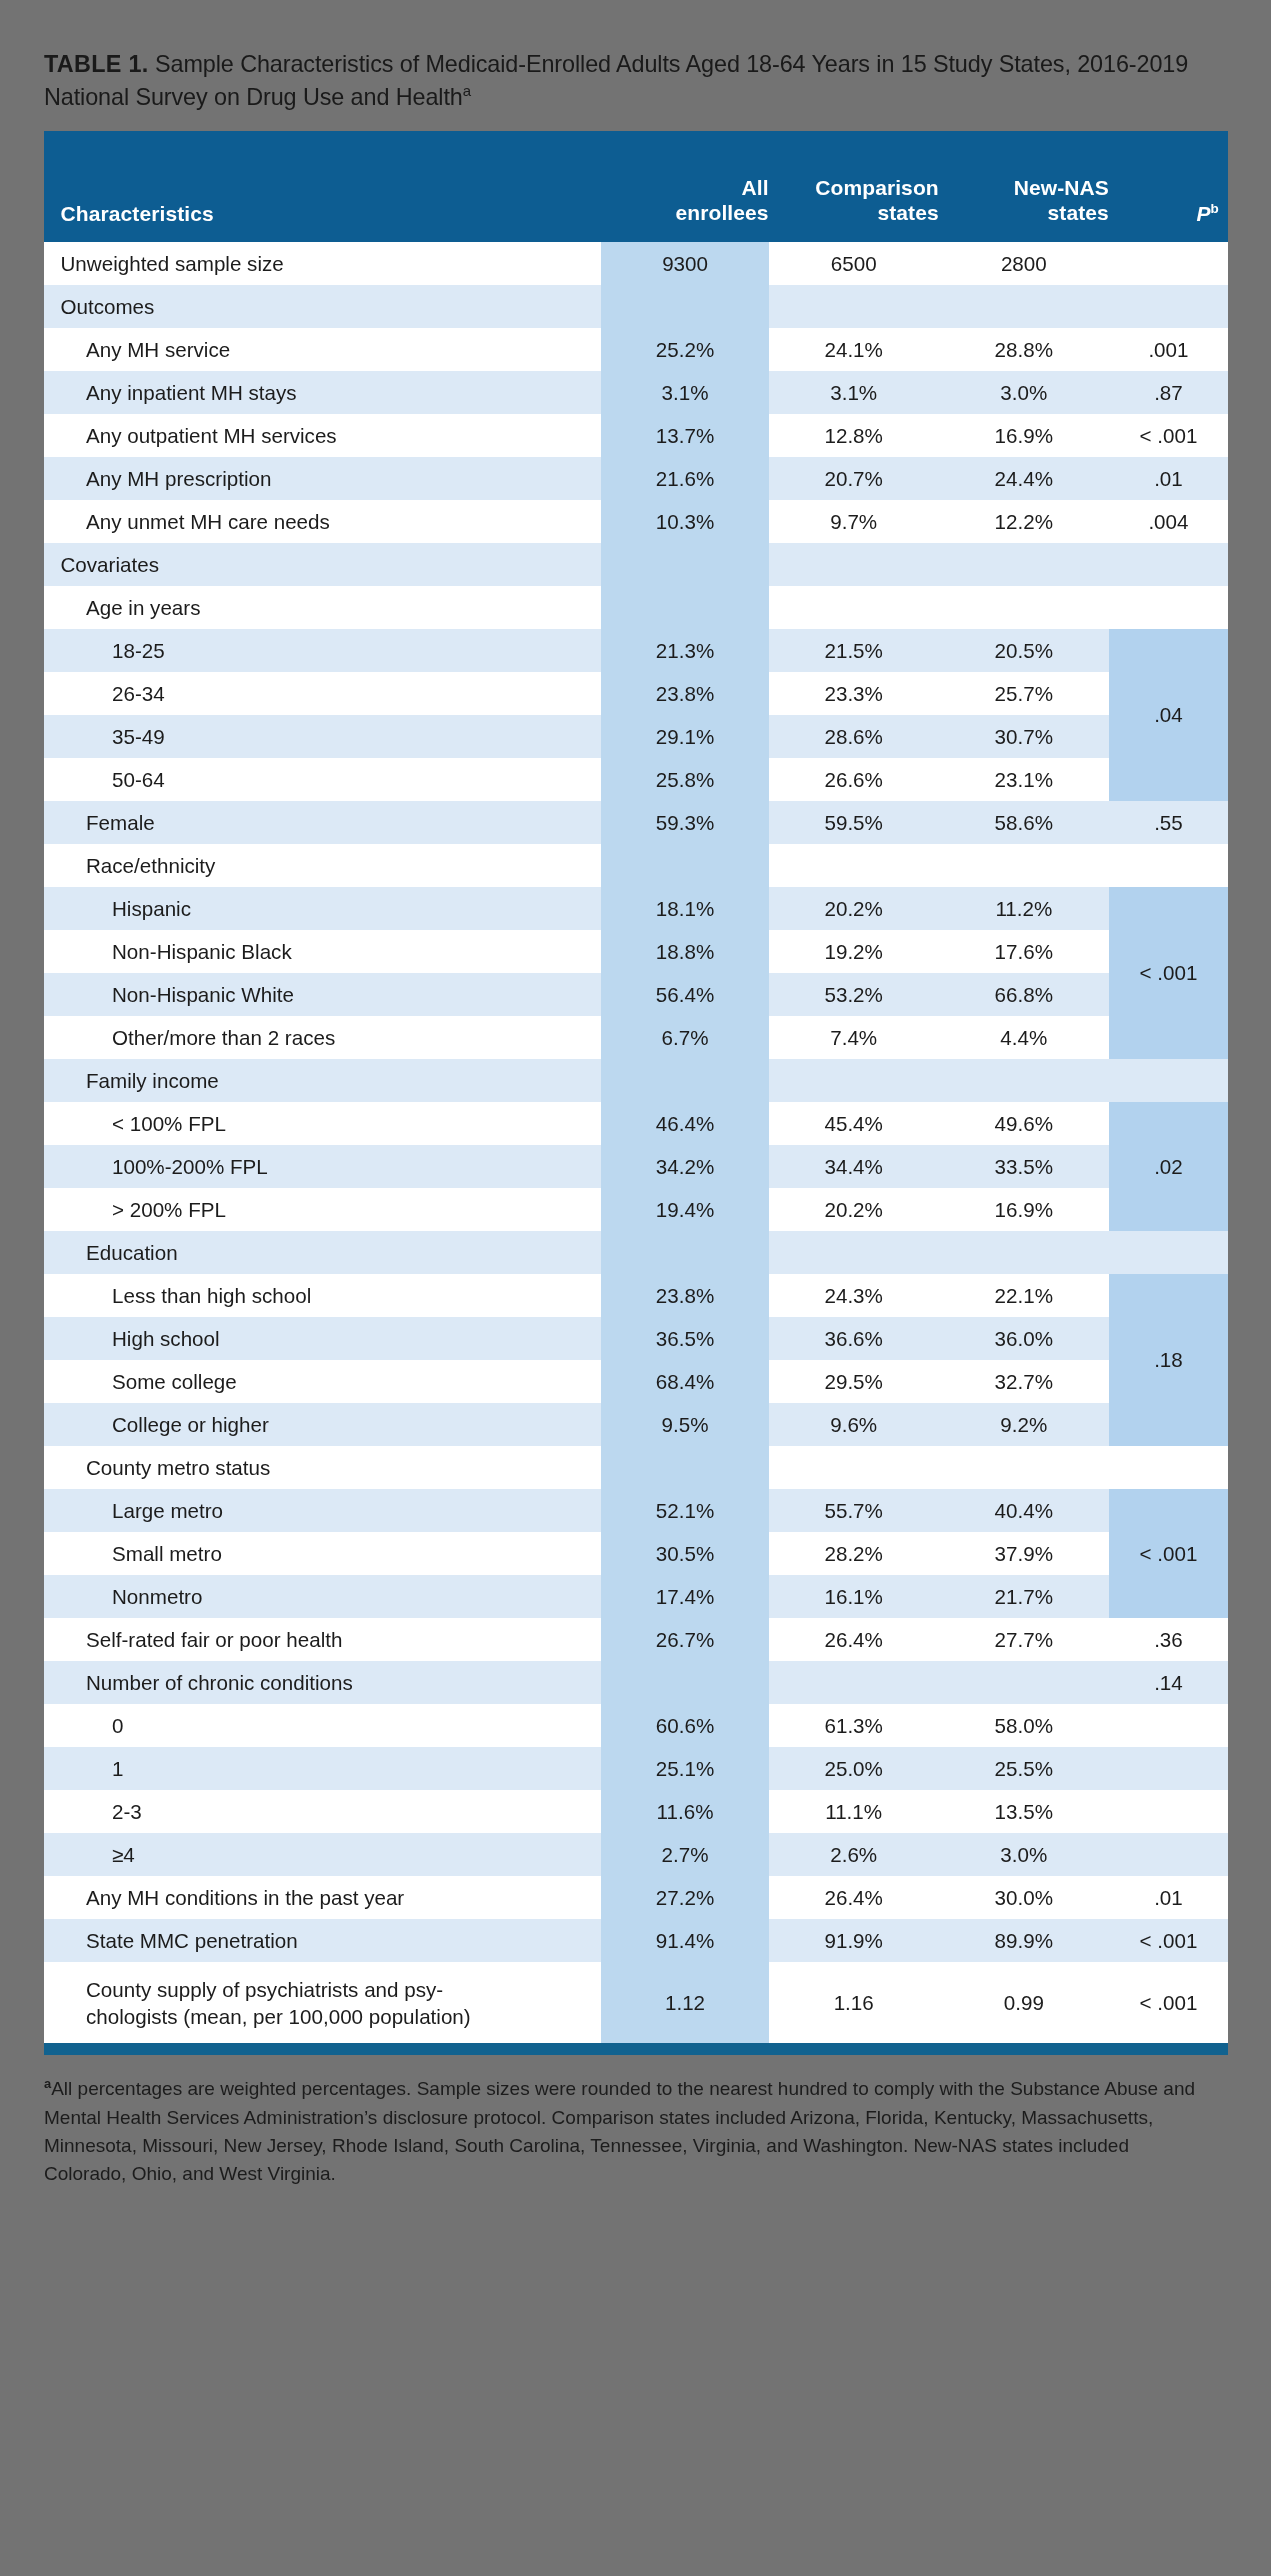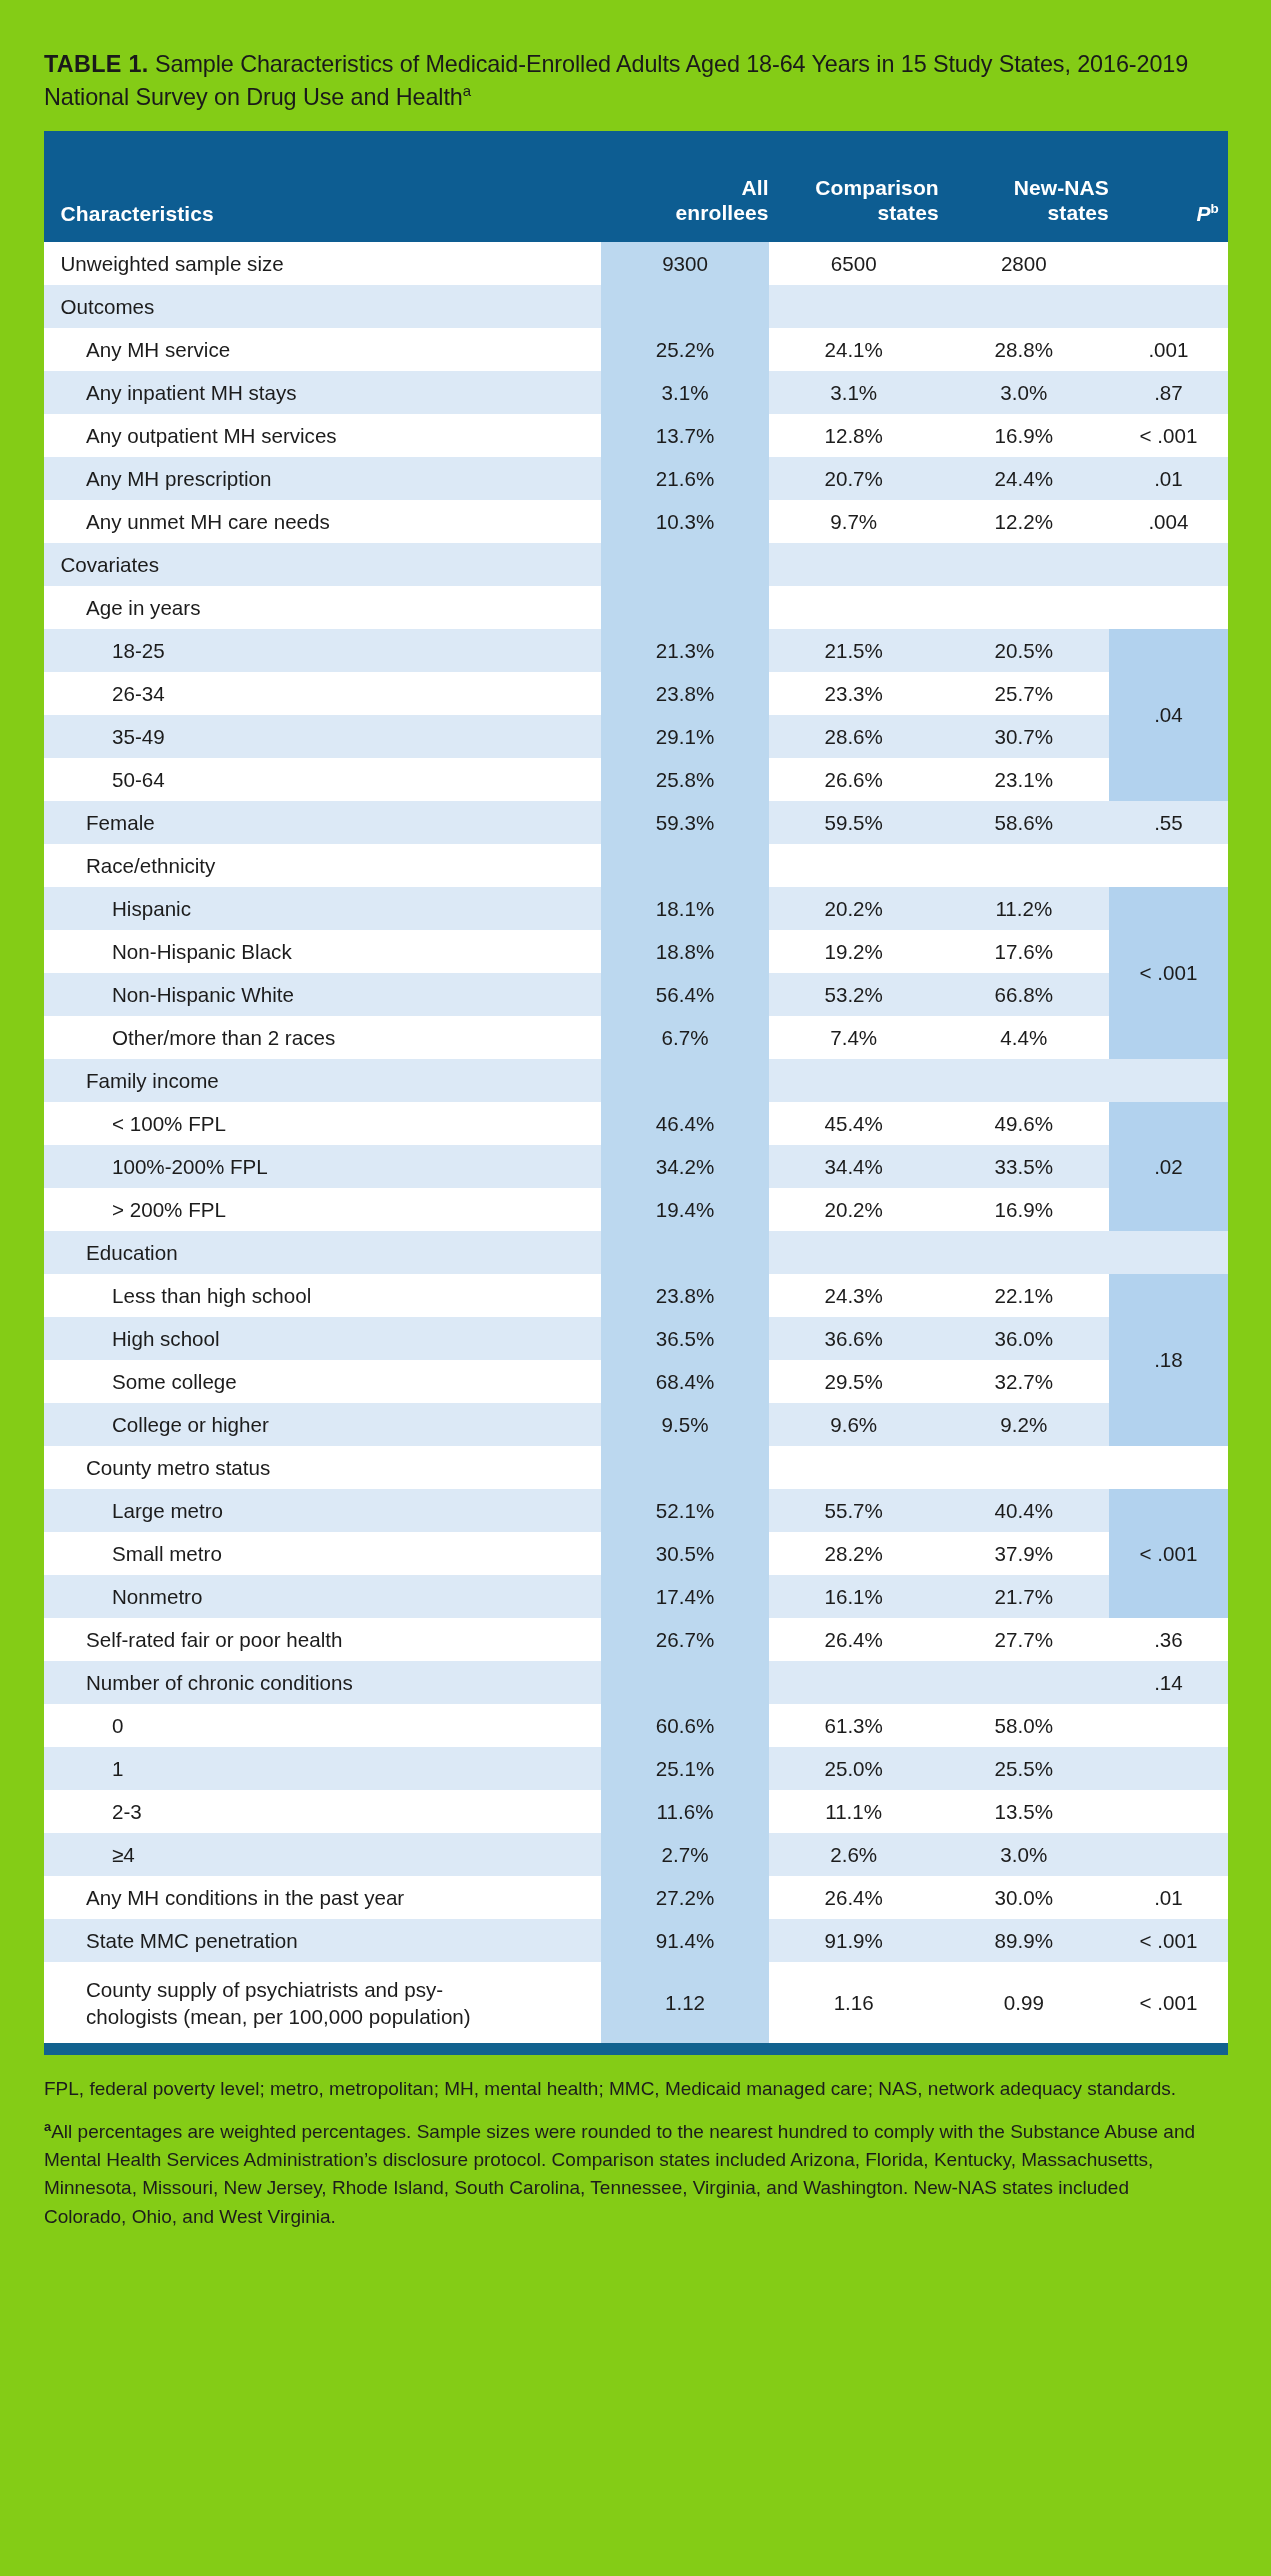--- a/index.html
+++ b/index.html
@@ -7,21 +7,21 @@
     width:1272px;
     background:#ffffff;
     font-family:"Liberation Sans", sans-serif;
     -webkit-font-smoothing:antialiased;
   }
   .page{
     width:1272px;
     min-height:2576px;
     box-sizing:border-box;
     padding:48px 44px 0 44px;
-    background:#84cc16;
+    background:#737373;
     position:relative;
   }
 
   
   .title{
     font-size:23.4px;
     line-height:1.42;
     color:#1a1a1a;
     letter-spacing:-0.1px;
     margin:0 0 16.5px 0;
@@ -444,18 +444,17 @@
           <td class="num col-comp tall">1.16</td>
           <td class="num col-nas tall">0.99</td>
           <td class="pv tall">&lt; .001</td>
         </tr>
       </tbody>
   </table>
 
   <div class="footbar"></div>
 
   <div class="notes">
-    <p>FPL, federal poverty level; metro, metropolitan; MH, mental health; MMC, Medicaid managed care; NAS, network adequacy standards.</p>
     <p><span class="fsup">a</span><span>All percentages are weighted percentages. Sample sizes were rounded to the nearest hundred to comply with the Substance Abuse and Mental Health Services Administration’s disclosure protocol. Comparison states included Arizona, Florida, Kentucky, Massachusetts, Minnesota, Missouri, New Jersey, Rhode Island, South Carolina, Tennessee, Virginia, and Washington. New-NAS states included Colorado, Ohio, and West Virginia.</span></p>
   </div>
 
 </div>
 
 
 </body></html>

